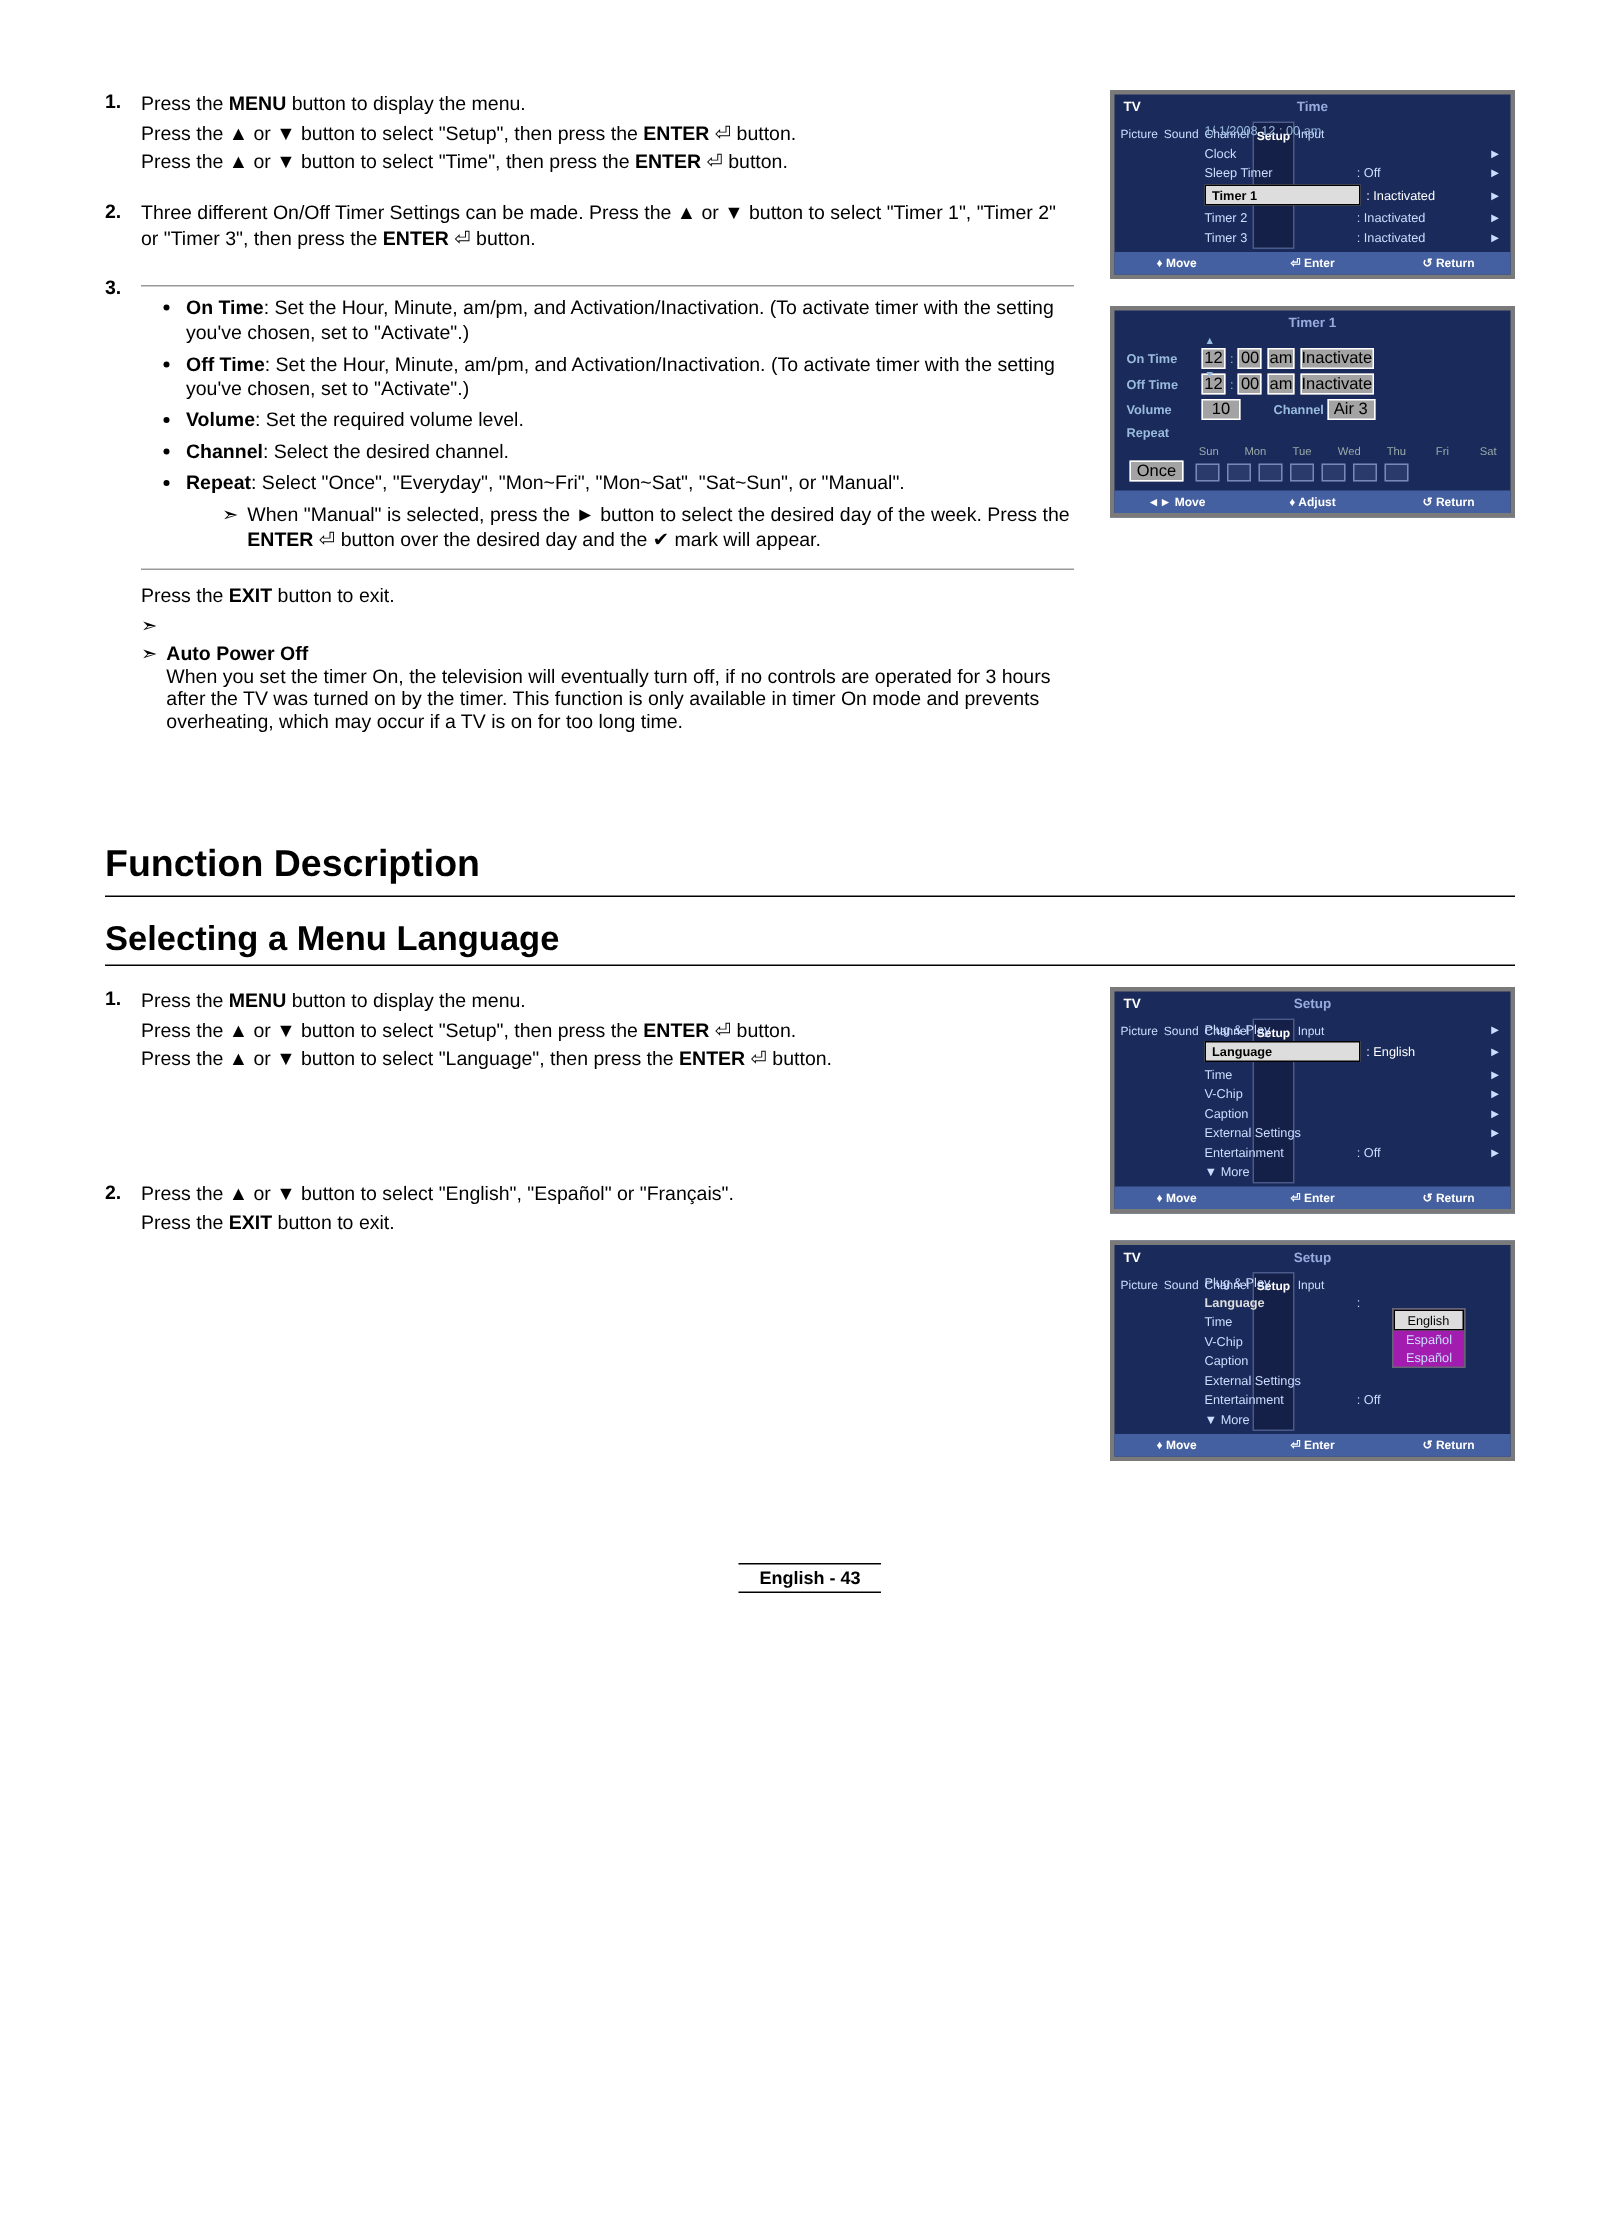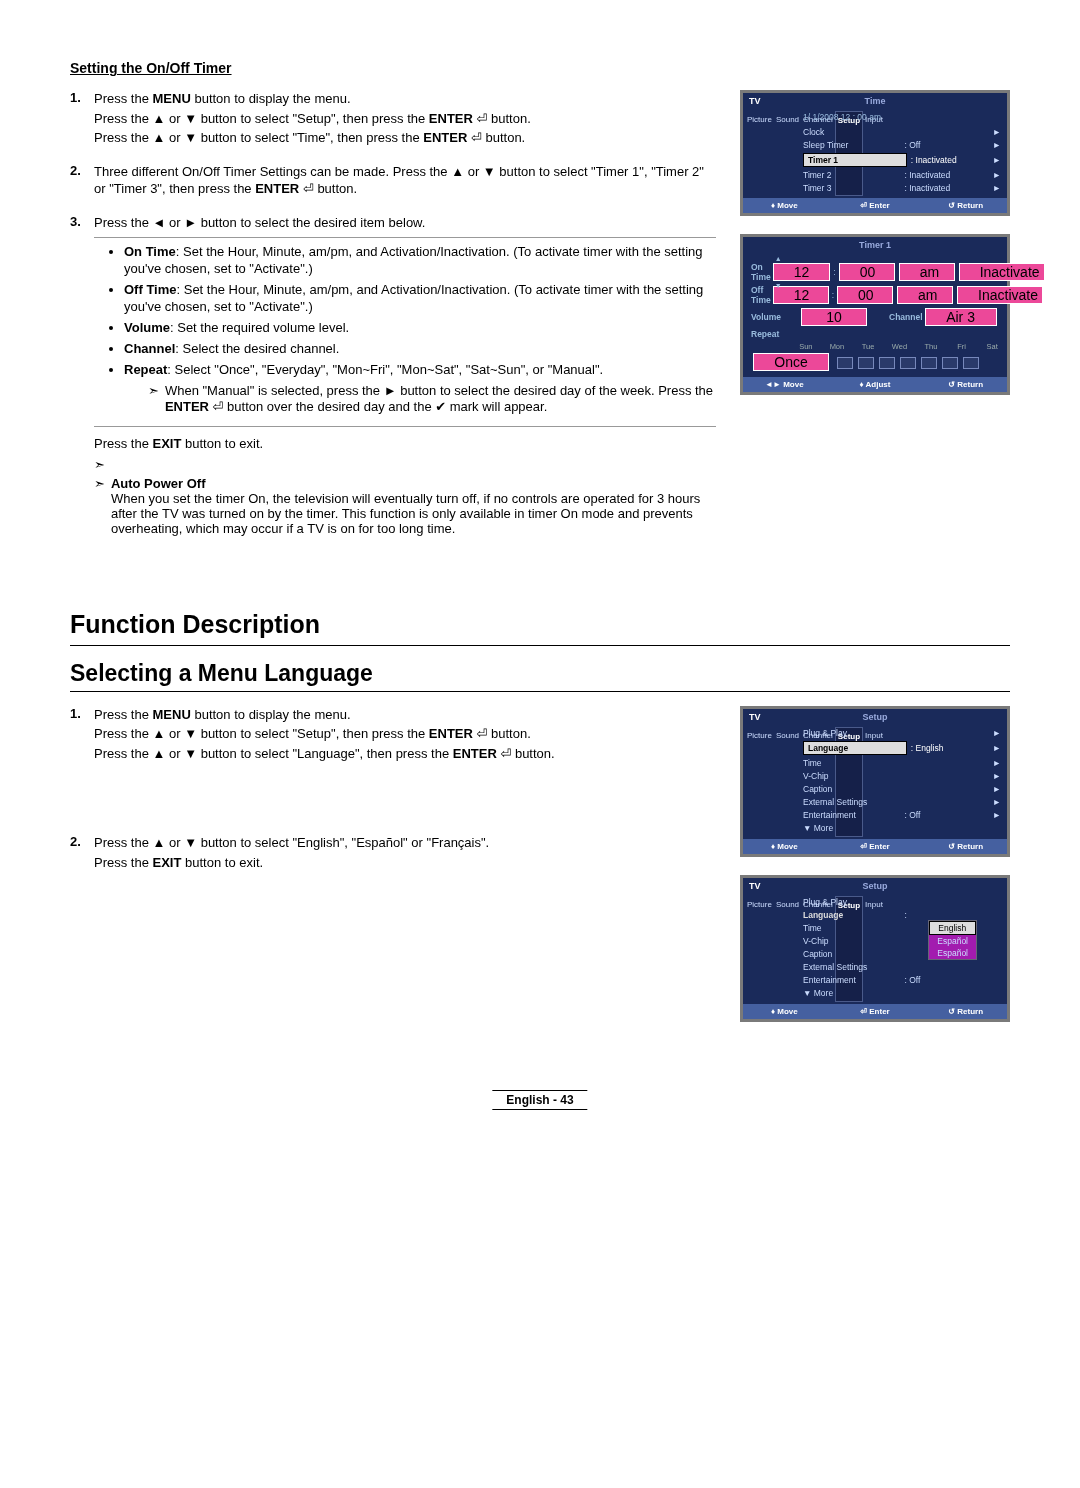--- a/index.html
+++ b/index.html
@@ -113,21 +113,21 @@
     background:#4560a0;
     padding:3px 6px;
     font-size:8px;
     color:#fff;
     font-weight:bold;
   }
   .osd-foot span { flex:1; text-align:center;}
   .timer-panel { padding: 6px 8px; }
   .timer-row { display:flex; align-items:center; font-size:8.5px; margin:3px 0; color:#9bd;}
   .timer-row .tlbl { width:48px; font-weight:bold;}
-  .tbox { background:#ec4899; color:#000; border:1px solid #fff; padding:0 20px; margin:0 2px; font-size:14px; min-width:14px; text-align:center; display:inline-block;}
+  .tbox { background:#a3a3a3; color:#000; border:1px solid #fff; padding:0 0; margin:0 2px; font-size:11px; min-width:14px; text-align:center; display:inline-block;}
   .tbox.sel { border:1.5px solid #fff; }
   .day-row { display:flex; gap:17px; font-size:7.5px; color:#9aa; margin-left:48px; margin-top:2px;}
   .day-row span { width:18px; text-align:center; }
   .chk-row { display:flex; gap:5px; margin-left:48px; margin-top:2px;}
   .chk { width:14px; height:10px; border:1px solid #7788bb; background:#2a3a6a;}
   .once-row { display:flex; align-items:center;}
   .once-row .tbox { min-width:30px; }
   .footer-page { text-align:center; margin-top:50px; font-size:12px; font-weight:bold; border-top:1px solid #000; border-bottom:1px solid #000; display:inline-block; padding:2px 14px; position:relative; left:50%; transform:translateX(-50%);}
   .footer-page::before, .footer-page::after { content:""; }
   .lang-dropdown { position:absolute; right:30px; top:42px; background:#a21caf; border:1px solid #667; font-size:8.5px; }
@@ -135,21 +135,20 @@
   .lang-dropdown div.selopt { background:#ddd;color:#000;border:1px solid #000;}
   .colon {padding:0 1px;}
 </style>
 </head>
 <body>
 
 
 
 
 <div>
-  <div class="section-title">Setting the On/Off Timer</div>
 
   <div class="columns">
     <div class="left-col">
       <ol class="steps">
         <li>
           <div class="step-num">1.</div>
           <div class="step-body">
             <p><span>Press the </span><b>MENU</b><span> button to display the menu.</span></p>
             <p><span>Press the ▲ or ▼ button to select "Setup", then press the </span><b>ENTER</b><span> ⏎ button.</span></p>
             <p><span>Press the ▲ or ▼ button to select "Time", then press the </span><b>ENTER</b><span> ⏎ button.</span></p>
@@ -157,21 +156,20 @@
         </li>
         <li>
           <div class="step-num">2.</div>
           <div class="step-body">
             <p><span>Three different On/Off Timer Settings can be made. Press the ▲ or ▼ button to select "Timer 1", "Timer 2" or "Timer 3", then press the </span><b>ENTER</b><span> ⏎ button.</span></p>
           </div>
         </li>
         <li>
           <div class="step-num">3.</div>
           <div class="step-body">
-            <p>Press the ◄ or ► button to select the desired item below.</p>
 
             <div class="options-box">
               <ul>
                 <li><b>On Time</b><span>: Set the Hour, Minute, am/pm, and Activation/Inactivation. (To activate timer with the setting you've chosen, set to "Activate".)</span></li>
                 <li><b>Off Time</b><span>: Set the Hour, Minute, am/pm, and Activation/Inactivation. (To activate timer with the setting you've chosen, set to "Activate".)</span></li>
                 <li><b>Volume</b><span>: Set the required volume level.</span></li>
                 <li><b>Channel</b><span>: Select the desired channel.</span></li>
                 <li><b>Repeat</b><span>: Select "Once", "Everyday", "Mon~Fri", "Mon~Sat", "Sat~Sun", or "Manual".</span>
                   <div class="note-row indent">
                     <span class="note-arrow">➣</span>

